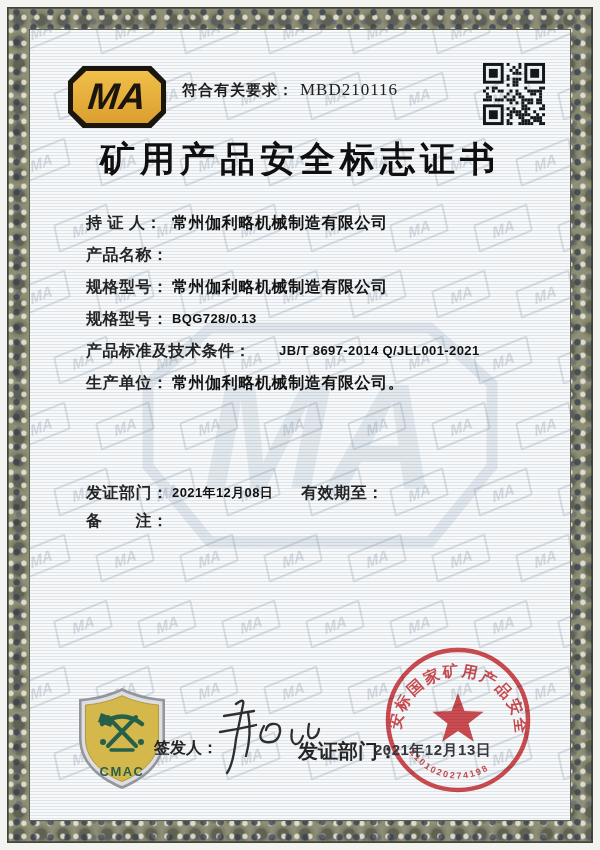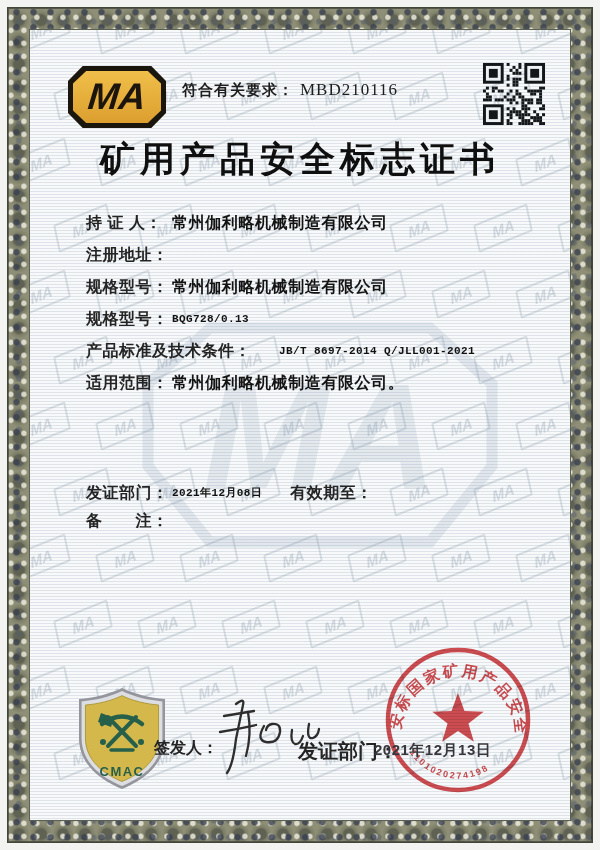--- a/index.html
+++ b/index.html
@@ -40,21 +40,21 @@
   .cert-no .num{font-family:"Liberation Serif",serif;font-size:17px;letter-spacing:1px;margin-left:6px;}
   .qr{left:452px;top:32px;width:64px;height:64px;}
   .title{left:0;right:0;top:106px;text-align:center;font-size:35px;font-weight:800;
     letter-spacing:5px;color:#0f0f0f;}
   
   .fields{left:56px;right:24px;top:182px;}
   .frow{display:flex;align-items:flex-start;margin-bottom:10px;line-height:22px;}
   .lbl{flex:0 0 auto;min-width:86px;font-weight:bold;font-size:16px;color:#242424;letter-spacing:.5px;}
   .lblwide{min-width:0;margin-right:28px;}
   .val{font-family:"Liberation Serif",serif;font-size:16px;font-weight:600;color:#131313;letter-spacing:.6px;}
-  .valnum{font-family:Liberation Mono, monospace;font-weight:bold;font-size:11px;letter-spacing:.4px;color:#111;}
+  .valnum{font-family:Liberation Sans, sans-serif;font-weight:bold;font-size:13px;letter-spacing:.4px;color:#111;}
   .dates{left:56px;top:452px;display:flex;line-height:22px;}
   .spacer{width:28px;}
   .remark{left:56px;top:480px;line-height:22px;}
   .statement{left:54px;right:34px;top:518px;text-indent:2em;
     font-family:"Liberation Serif",serif;font-size:15px;font-weight:600;
     line-height:20px;color:#141414;letter-spacing:.2px;text-align:justify;}
   
   .cmac{left:42px;top:654px;}
   .sign-label{left:124px;top:708px;font-weight:bold;font-size:16px;color:#242424;}
   .signature{left:178px;top:662px;z-index:3;}
@@ -316,36 +316,36 @@
     </div>
 
     <div class="abs title">矿用产品安全标志证书</div>
 
     <div class="abs fields">
       <div class="frow">
         <span class="lbl">持 证 人：</span>
         <span class="val">常州伽利略机械制造有限公司</span>
       </div>
       <div class="frow">
-        <span class="lbl">注册地址：</span>
+        <span class="lbl">产品名称：</span>
       </div>
       <div class="frow">
         <span class="lbl">规格型号：</span>
         <span class="val">常州伽利略机械制造有限公司</span>
       </div>
       <div class="frow">
         <span class="lbl">规格型号：</span>
         <span class="val valnum">BQG728/0.13</span>
       </div>
       <div class="frow">
         <span class="lbl lblwide">产品标准及技术条件：</span>
         <span class="val valnum">JB/T 8697-2014  Q/JLL001-2021</span>
       </div>
       <div class="frow">
-        <span class="lbl">适用范围：</span>
+        <span class="lbl">生产单位：</span>
         <span class="val">常州伽利略机械制造有限公司。</span>
       </div>
     </div>
 
     <div class="abs dates">
       <span class="lbl">发证部门：</span>
       <span class="val valnum">2021年12月08日</span>
       <span class="spacer"></span>
       <span class="lbl" style="min-width:0;margin-right:14px;">有效期至：</span>
     </div>

